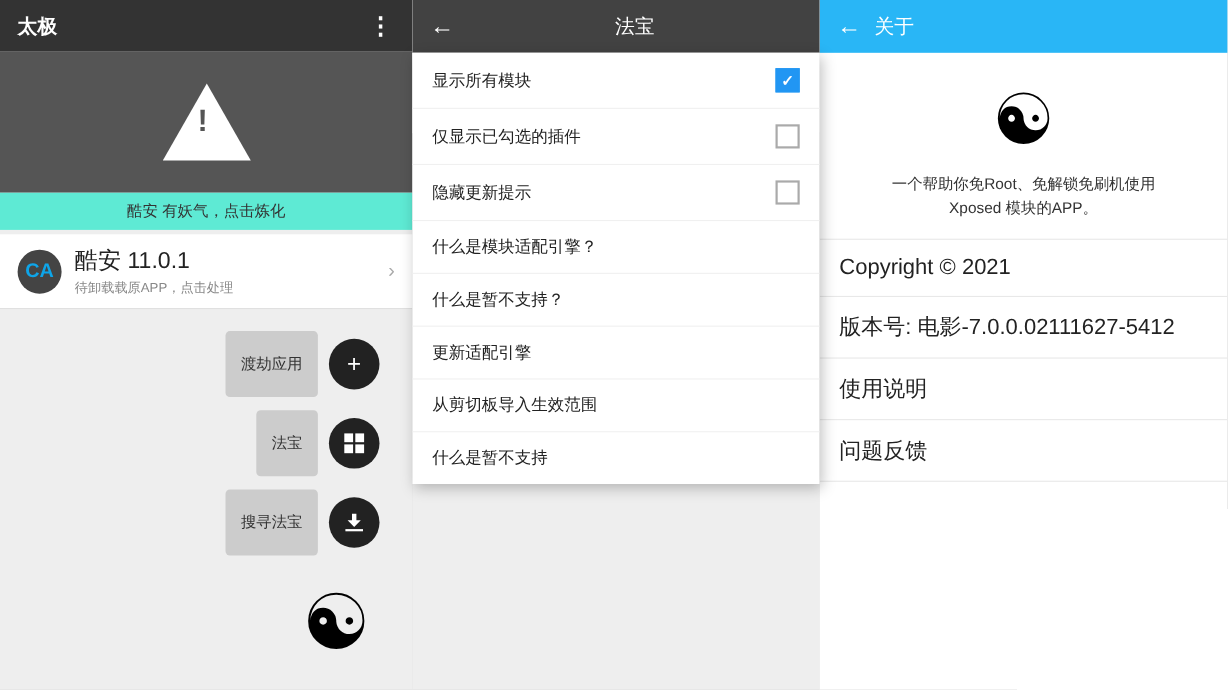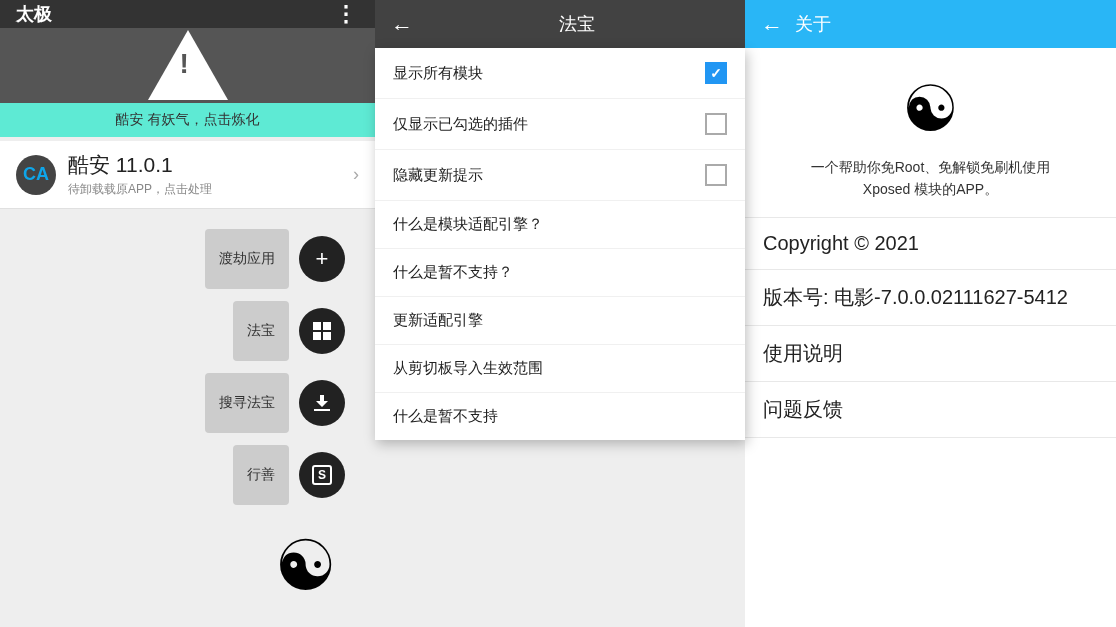--- a/index.html
+++ b/index.html
@@ -352,29 +352,20 @@
     </div>
     <div class="action-row">
       <div class="action-label">搜寻法宝</div>
       <div class="action-btn" style="font-size:20px;">
         <svg width="24" height="24" viewBox="0 0 24 24" fill="white">
           <path d="M12 16l-6-6h4V4h4v6h4z"></path>
             <rect x="4" y="18" width="16" height="2"></rect>
         </svg>
       </div>
     </div>
-    <div class="action-row">
-      <div class="action-label">行善</div>
-      <div class="action-btn" style="font-size:14px;">
-        <svg width="24" height="24" viewBox="0 0 24 24" fill="white">
-          <rect x="3" y="3" width="18" height="18" rx="2" fill="none" stroke="white" stroke-width="2"></rect>
-          <text x="12" y="16" text-anchor="middle" font-size="12" fill="white" font-weight="bold">S</text>
-        </svg>
-      </div>
-    </div>
     <div class="yin-yang-large">☯</div>
   </div>
 </div>
 
 <div class="middle-panel">
   <div class="middle-header">
     <span class="middle-header-back">←</span>
     <span class="middle-header-title">法宝</span>
   </div>
 

